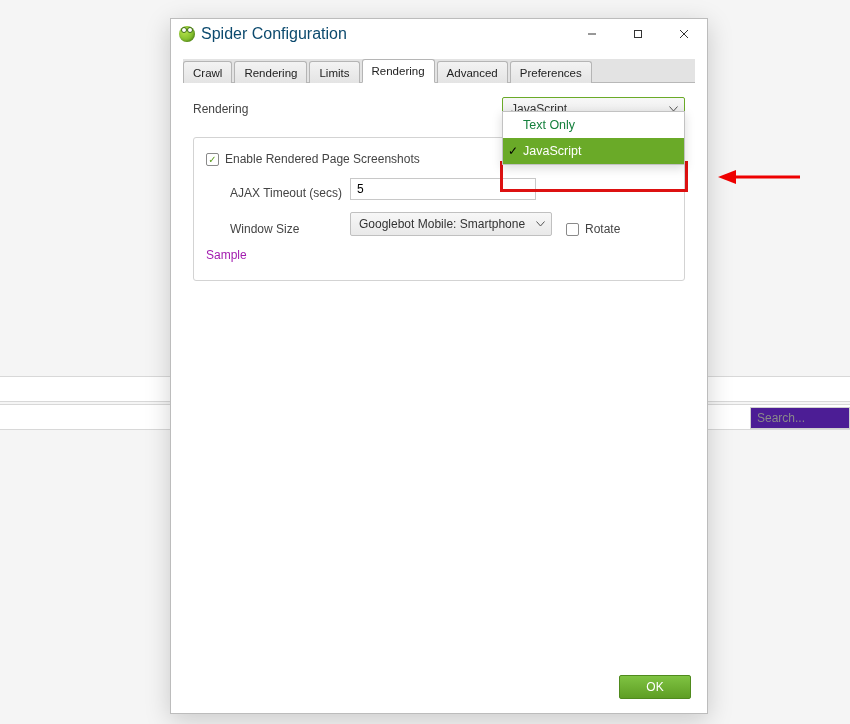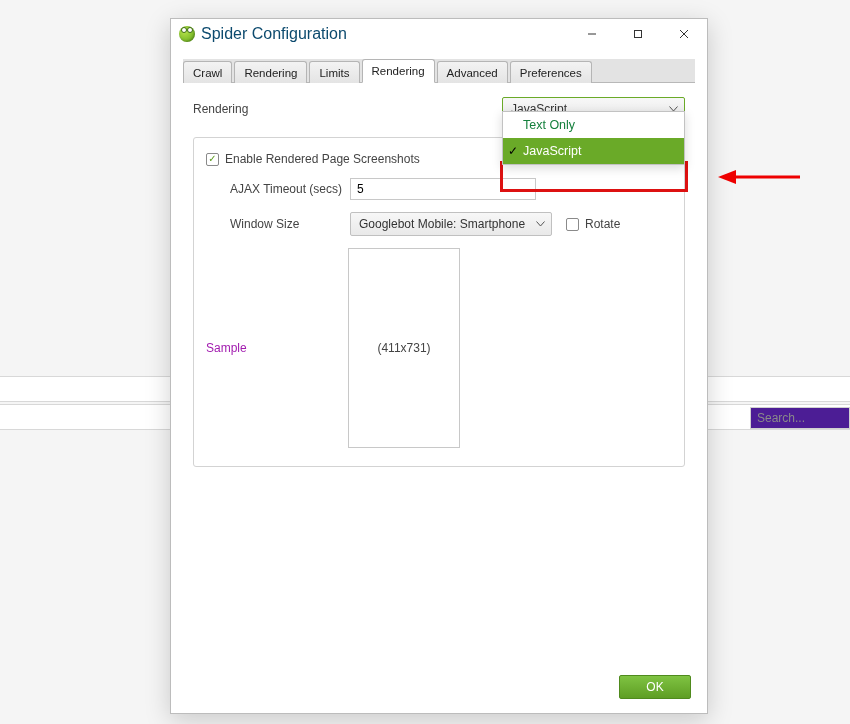--- a/index.html
+++ b/index.html
@@ -49,21 +49,21 @@
     .row .rlabel { width: 120px; }
 
     .select { border: 1px solid #c0c0c0; background: linear-gradient(#f7f7f7,#e9e9e9); height: 24px; border-radius: 2px; display: flex; align-items: center; padding: 0 20px 0 8px; position: relative; font-size: 12px; color: #333; width: 183px; }
     .select.green-border { border: 1px solid #6aaa28; }
     .select .caret { position: absolute; right: 6px; top: 50%; transform: translateY(-50%); }
     .caret svg { width: 9px; height: 6px; display: block; }
 
     
     .groupbox { border: 1px solid #d3d3d3; border-radius: 3px; margin-top: 16px; padding: 14px 12px 18px 12px; position: relative; }
 
-    .form-row { display: flex; align-items: center; margin-bottom: 12px; font-size: 12px; color: #444; }
+    .form-row { display: flex; align-items: flex-end; margin-bottom: 12px; font-size: 12px; color: #444; }
     .form-row .flabel { width: 120px; margin-left: 24px; }
 
     .checkbox { width: 13px; height: 13px; border: 1px solid #8a8a8a; border-radius: 2px; margin-right: 6px; display: inline-flex; align-items: center; justify-content: center; background: #fff; }
     .checkbox.checked::after { content: "✓"; font-size: 10px; color: #5b9b1f; line-height: 1; }
 
     .textfield { border: 1px solid #c8c8c8; height: 22px; font-size: 12px; padding: 0 6px; background: #fff; width: 186px; }
 
     .sample-area { display: flex; align-items: center; }
     .sample-label { width: 120px; font-size: 12px; color: #a21caf; }
     .sample-box { border: 1px solid #c8c8c8; background: #fff; width: 112px; height: 200px; display: flex; align-items: center; justify-content: center; font-size: 12px; color: #444; margin-left: 22px; }
@@ -171,23 +171,20 @@
                 </svg>
               </span>
           </div>
           <span style="width:14px"></span>
           <span class="checkbox"></span>
           <span>Rotate</span>
         </div>
 
         <div class="sample-area">
           <span class="sample-label">Sample</span>
-          <div class="sample-box">
-            <span>(411x731)</span>
-          </div>
         </div>
 
       </div>
 
     </div>
 
     <div class="dropdown">
       <div class="opt">Text Only</div>
       <div class="opt sel">JavaScript</div>
     </div>

